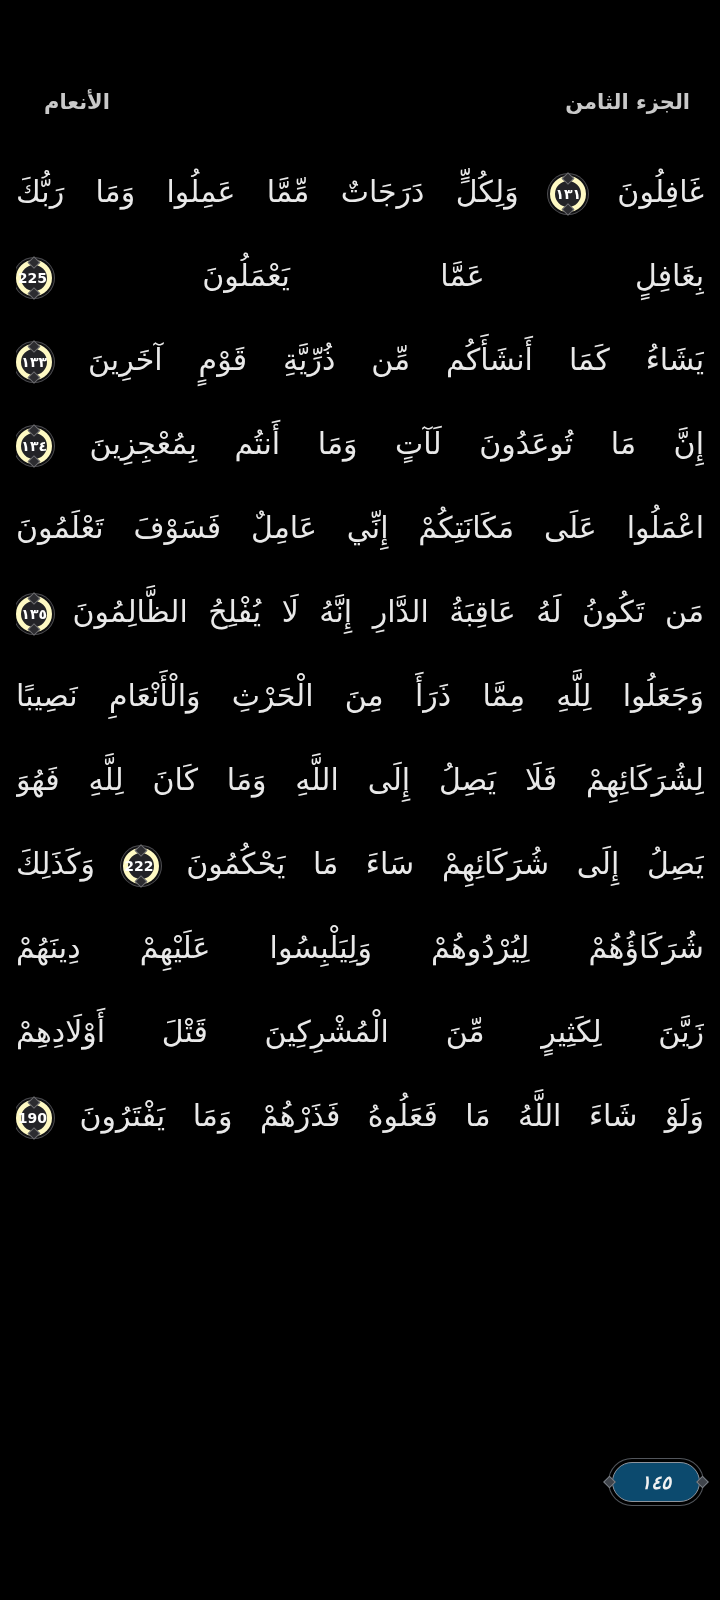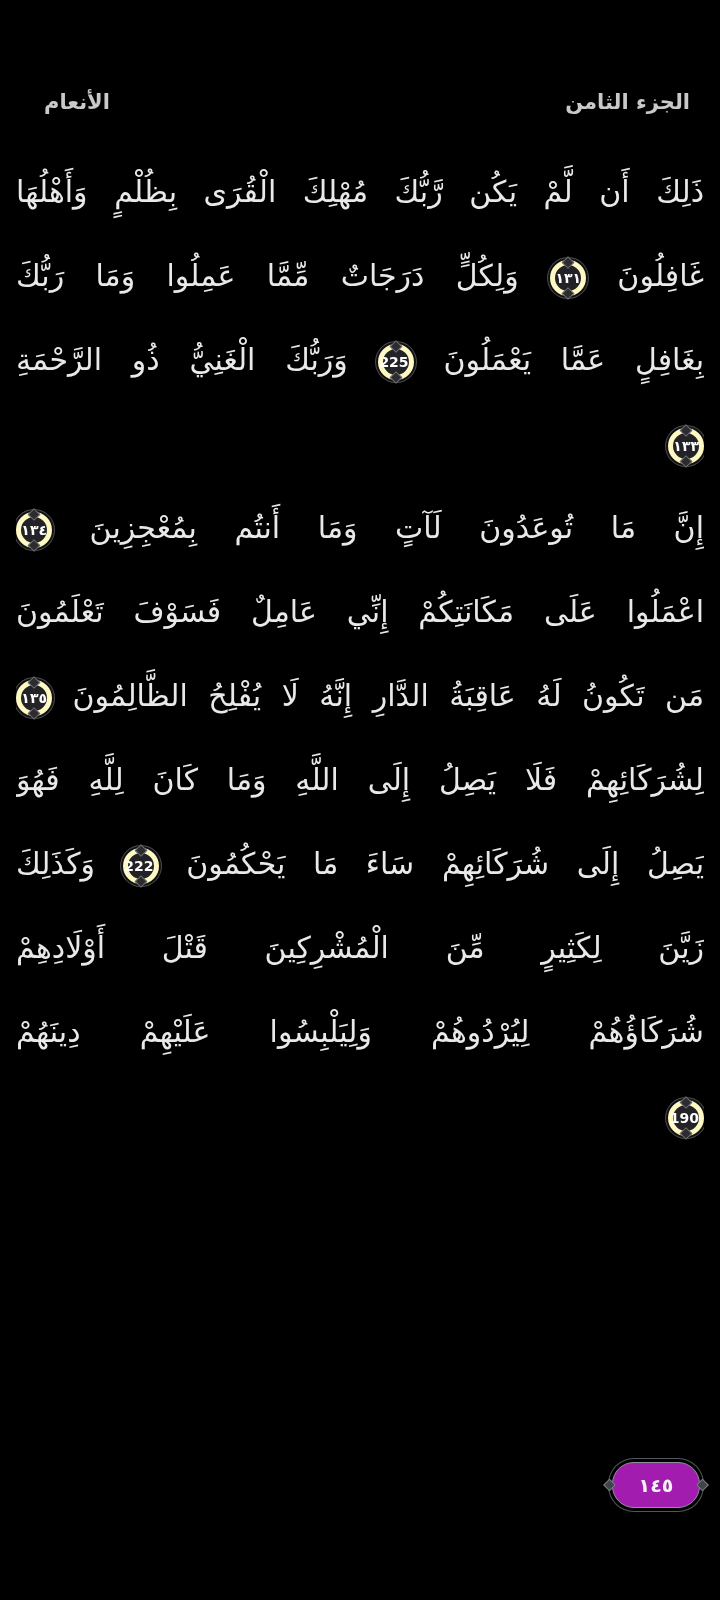--- a/index.html
+++ b/index.html
@@ -74,28 +74,29 @@
   .mnum {
     font-size: 14px;
     font-weight: bold;
     color: #ffffff;
   }
 
   
   .page-badge {
     position: absolute;
     top: 1462px; right: 20px;
-    width: 88px; height: 46px;
+    width: 88px; height: 40px;
     border-radius: 22px;
-    background: #a21caf;
+    background: #0c4a6e;
     border: 1px solid #8d939c;
     box-shadow: 0 0 0 3px #000000, 0 0 0 4px #52565c;
     display: flex;
     align-items: center;
     justify-content: center;
+    font-style: italic;
   }
   .page-num {
     color: #f2f2f2;
     font-size: 19px;
     font-weight: bold;
   }
   .orn {
     position: absolute;
     top: 50%;
     width: 9px; height: 9px;
@@ -110,44 +111,44 @@
 <body>
 
 <div class="screen">
 
   <div class="pheader">
     <span>الجزء الثامن</span>
     <span>الأنعام</span>
   </div>
 
   <div class="qbody">
-      <div class="qline"><span class="atext">ذَلِكَ أَن لَّمْ يَكُن رَّبُّكَ مُهْلِكَ الْقُرَى بِظُلْمٍ وَأَهْلُهَا</span></div>
       <div class="qline"><span class="atext">غَافِلُونَ</span> <span class="medallion">
           <span class="mnum">١٣١</span>
         </span> <span class="atext">وَلِكُلٍّ دَرَجَاتٌ مِّمَّا عَمِلُوا وَمَا رَبُّكَ</span></div>
       <div class="qline"><span class="atext">بِغَافِلٍ عَمَّا يَعْمَلُونَ</span> <span class="medallion">
           <span class="mnum">225</span>
-        </span> <span class="atext">وَرَبُّكَ الْغَنِيُّ ذُو الرَّحْمَةِ</span></div>
-      <div class="qline"> <span class="medallion">
+        </span> </div>
+      <div class="qline"><span class="atext">يَشَاءُ كَمَا أَنشَأَكُم مِّن ذُرِّيَّةِ قَوْمٍ آخَرِينَ</span> <span class="medallion">
           <span class="mnum">١٣٣</span>
         </span></div>
       <div class="qline"><span class="atext">إِنَّ مَا تُوعَدُونَ لَآتٍ وَمَا أَنتُم بِمُعْجِزِينَ</span> <span class="medallion">
           <span class="mnum">١٣٤</span>
         </span> </div>
       <div class="qline"><span class="atext">اعْمَلُوا عَلَى مَكَانَتِكُمْ إِنِّي عَامِلٌ فَسَوْفَ تَعْلَمُونَ</span></div>
       <div class="qline"><span class="atext">مَن تَكُونُ لَهُ عَاقِبَةُ الدَّارِ إِنَّهُ لَا يُفْلِحُ الظَّالِمُونَ</span> <span class="medallion">
           <span class="mnum">١٣٥</span>
         </span></div>
+      <div class="qline"><span class="atext">وَجَعَلُوا لِلَّهِ مِمَّا ذَرَأَ مِنَ الْحَرْثِ وَالْأَنْعَامِ نَصِيبًا</span></div>
       <div class="qline"><span class="atext">لِشُرَكَائِهِمْ فَلَا يَصِلُ إِلَى اللَّهِ وَمَا كَانَ لِلَّهِ فَهُوَ</span></div>
       <div class="qline"><span class="atext">يَصِلُ إِلَى شُرَكَائِهِمْ سَاءَ مَا يَحْكُمُونَ</span> <span class="medallion">
           <span class="mnum">222</span>
         </span> <span class="atext">وَكَذَلِكَ</span></div>
+      <div class="qline"><span class="atext">شُرَكَاؤُهُمْ لِيُرْدُوهُمْ وَلِيَلْبِسُوا عَلَيْهِمْ دِينَهُمْ</span></div>
       <div class="qline"><span class="atext">زَيَّنَ لِكَثِيرٍ مِّنَ الْمُشْرِكِينَ قَتْلَ أَوْلَادِهِمْ</span></div>
-      <div class="qline"><span class="atext">شُرَكَاؤُهُمْ لِيُرْدُوهُمْ وَلِيَلْبِسُوا عَلَيْهِمْ دِينَهُمْ</span></div>
-      <div class="qline"> <span class="medallion">
+      <div class="qline"><span class="atext">وَلَوْ شَاءَ اللَّهُ مَا فَعَلُوهُ فَذَرْهُمْ وَمَا يَفْتَرُونَ</span> <span class="medallion">
           <span class="mnum">190</span>
         </span></div>
     </div>
 
   <div class="page-badge">
     <span class="orn orn-left"></span>
     <span class="page-num">١٤٥</span>
     <span class="orn orn-right"></span>
   </div>
 

